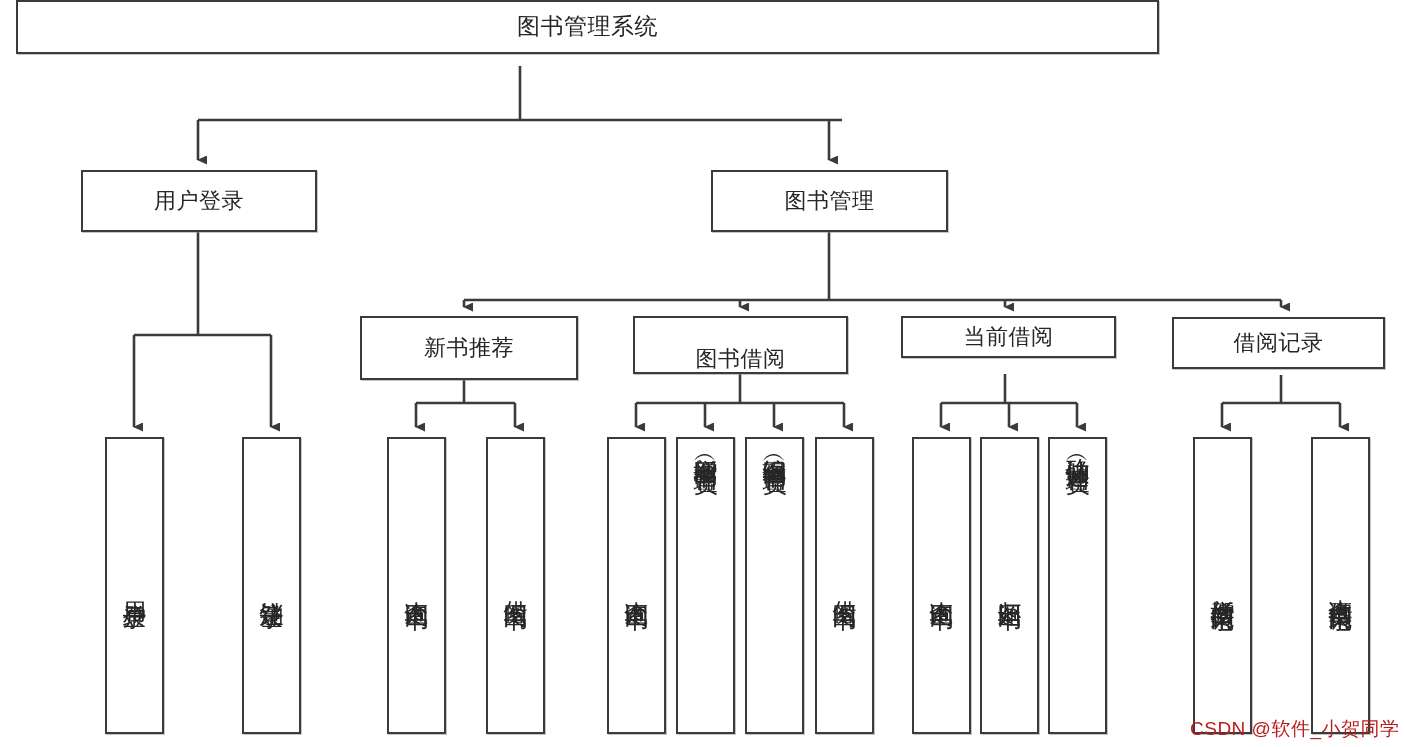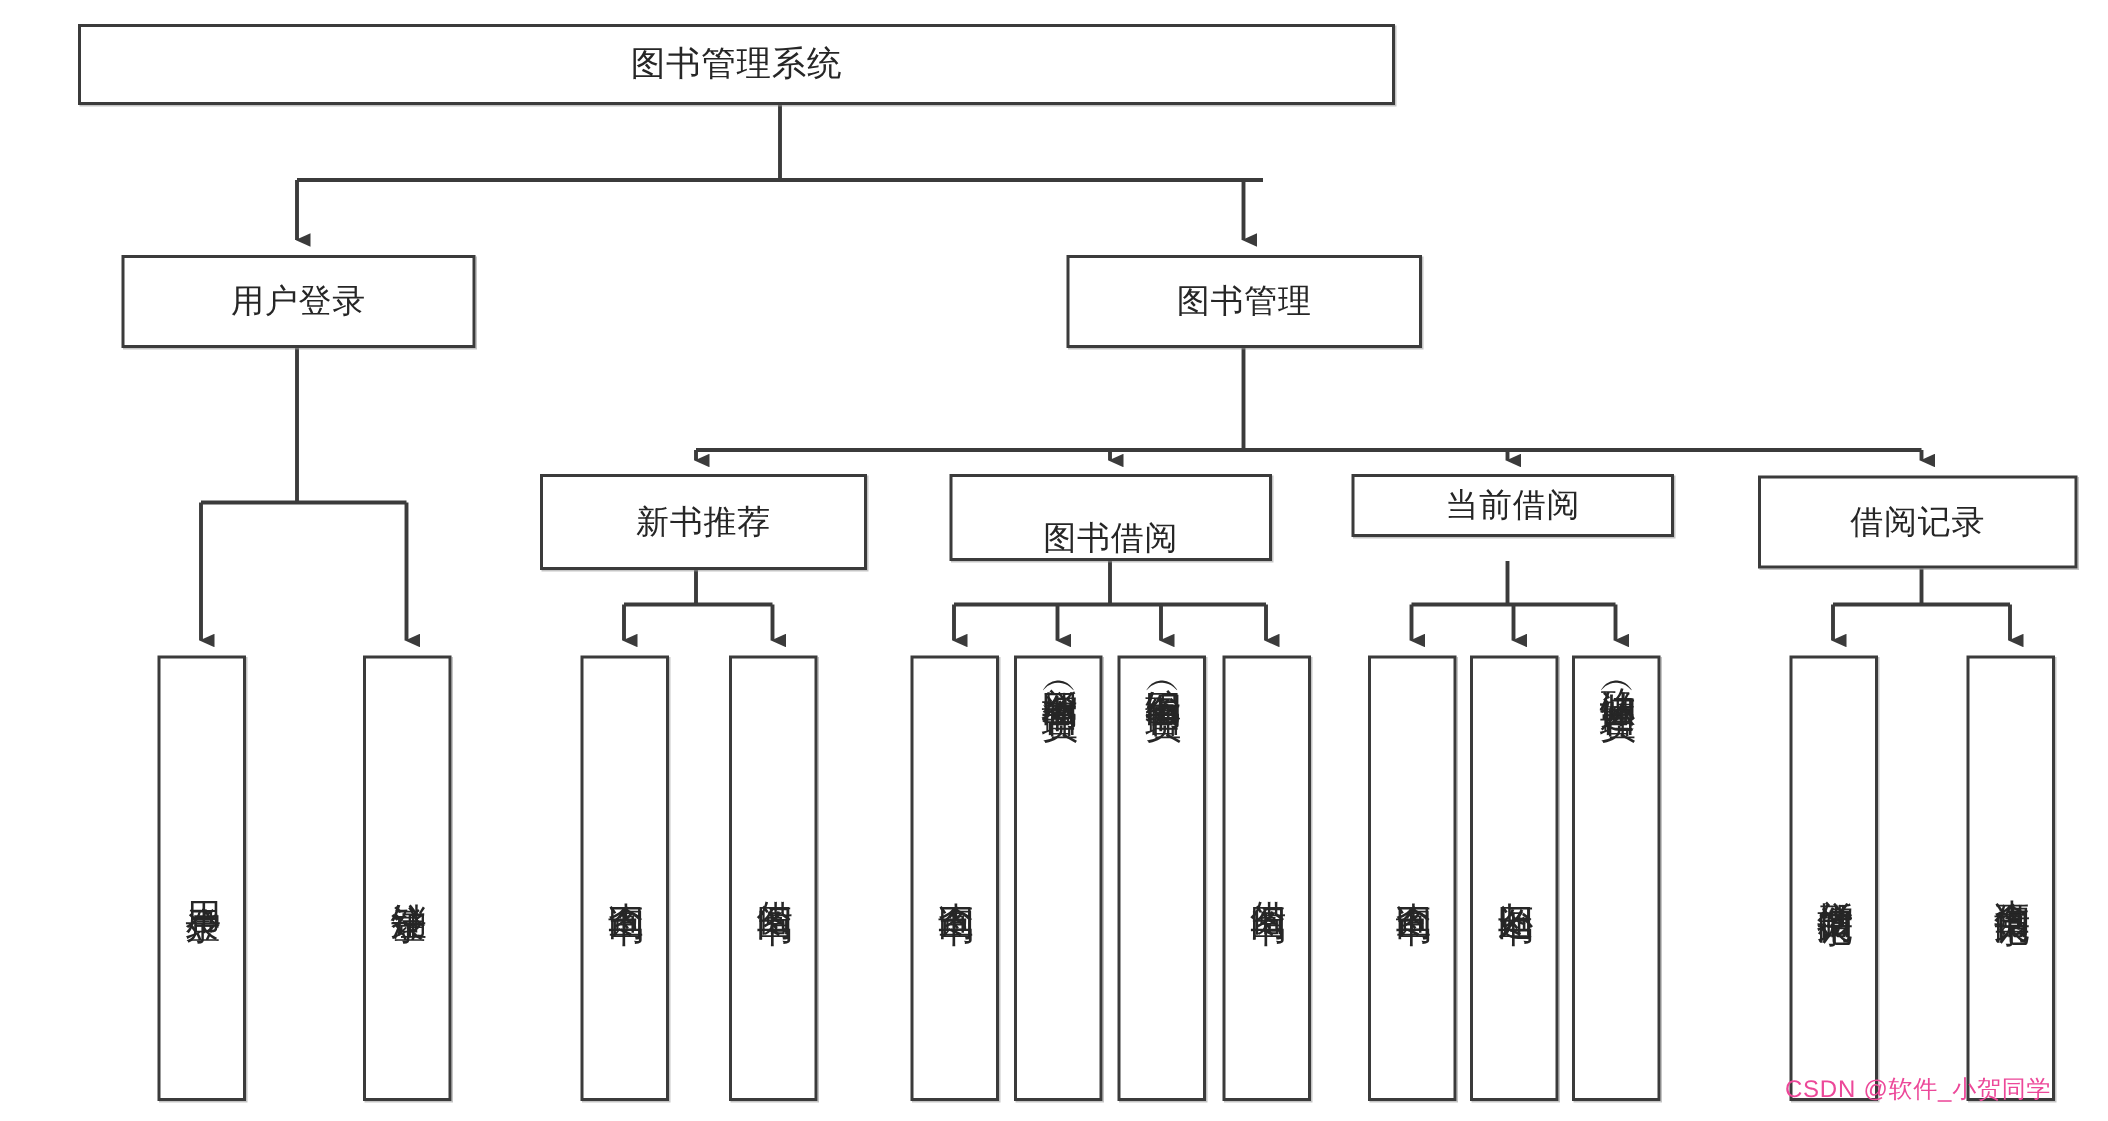--- a/index.html
+++ b/index.html
@@ -64,22 +64,22 @@
   svg.connectors {
     position: absolute;
     left: 0;
     top: 0;
     width: 1405px;
     height: 747px;
     pointer-events: none;
   }
   .watermark {
     position: absolute;
-    color: #ec4899;
-    font-size: 16px;
+    color: #b91c1c;
+    font-size: 19px;
     white-space: nowrap;
     letter-spacing: 0.5px;
   }
 </style>
 </head>
 <body>
 
 <div id="diagram-root">
 
   <svg class="connectors" viewBox="0 0 1405 747">
@@ -125,41 +125,41 @@
       <path d="M1009,403 L1009,427" marker-end="url(#arrowhead)"></path>
       <path d="M1077,403 L1077,427" marker-end="url(#arrowhead)"></path>
 
       <path d="M1281,375 L1281,403"></path>
       <path d="M1222,403 L1340,403"></path>
       <path d="M1222,403 L1222,427" marker-end="url(#arrowhead)"></path>
       <path d="M1340,403 L1340,427" marker-end="url(#arrowhead)"></path>
     </g>
   </svg>
 
-  <div class="node-box root horizontal" style="left:16px; top:16px; width:878px; height:54px;margin-left:36px;">
+  <div class="node-box root horizontal" style="left:16px; top:0; width:1143px; height:54px;">
     <span class="node-label">图书管理系统</span>
   </div>
 
   <div class="node-box horizontal" style="left:81px; top:170px; width:236px; height:62px;">
     <span class="node-label">用户登录</span>
   </div>
   <div class="node-box horizontal" style="left:711px; top:170px; width:237px; height:62px;">
     <span class="node-label">图书管理</span>
   </div>
 
   <div class="node-box horizontal" style="left:360px; top:316px; width:218px; height:64px;">
     <span class="node-label">新书推荐</span>
   </div>
   <div class="node-box horizontal" style="left:633px; top:316px; width:215px; height:58px;align-items:flex-end;">
     <span class="node-label">图书借阅</span>
   </div>
   <div class="node-box horizontal" style="left:901px; top:316px; width:215px; height:42px;">
     <span class="node-label">当前借阅</span>
   </div>
-  <div class="node-box horizontal" style="left:1172px; top:317px; width:213px; height:62px;">
+  <div class="node-box horizontal" style="left:1172px; top:317px; width:213px; height:52px;">
     <span class="node-label">借阅记录</span>
   </div>
 
   <div class="node-box vertical center-text" style="left:105px; top:437px; width:59px; height:297px;">
     <span class="node-label">用户登录</span>
   </div>
   <div class="node-box vertical center-text" style="left:242px; top:437px; width:59px; height:297px;">
     <span class="node-label">注销登录</span>
   </div>
 

